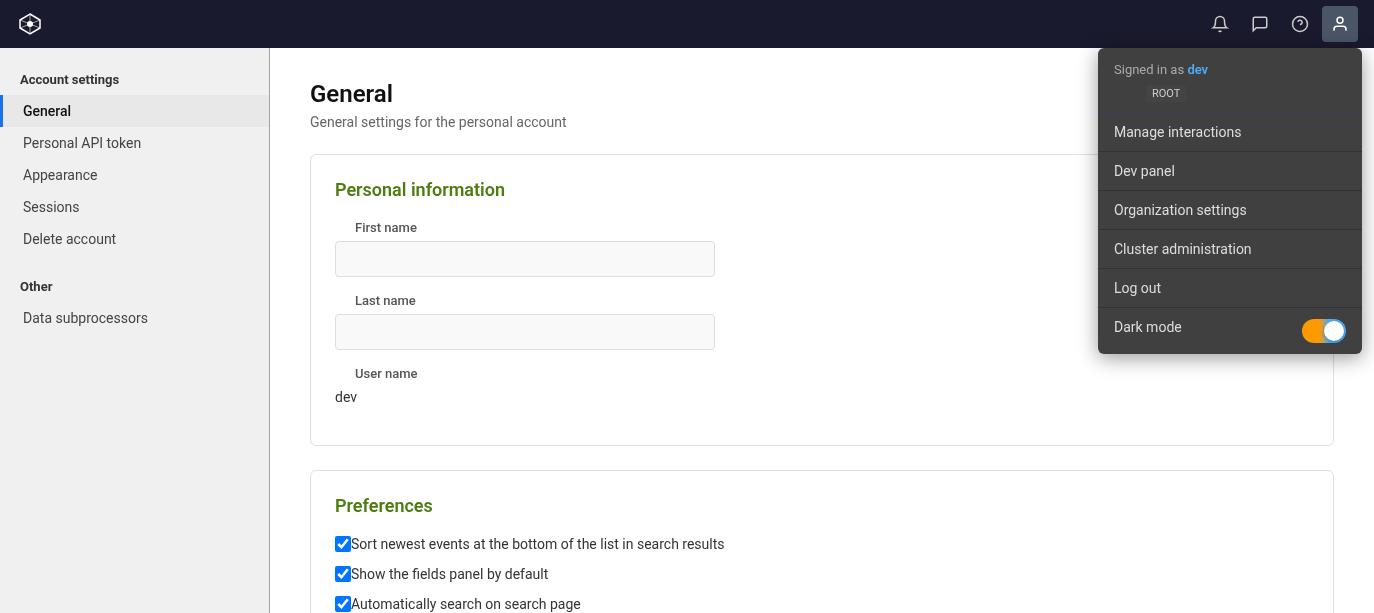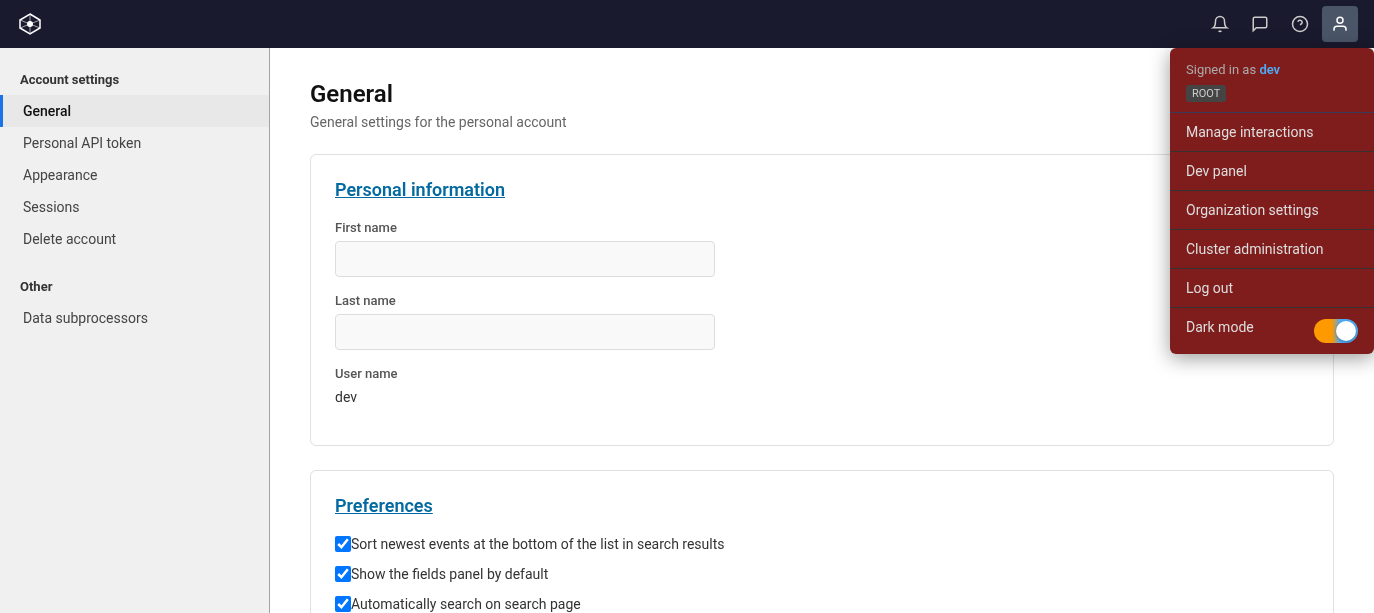--- a/index.html
+++ b/index.html
@@ -106,31 +106,31 @@
     
     .card {
       border: 1px solid #e0e0e0;
       border-radius: 6px;
       padding: 24px;
       margin-bottom: 24px;
     }
     .card-title {
       font-size: 18px;
       font-weight: 600;
-      color: #0369a1;
+      color: #4d7c0f;
       margin-bottom: 20px;
-      text-decoration: underline;
     }
     .form-group { margin-bottom: 16px; }
     .form-label {
       display: block;
       font-size: 13px;
       color: #555;
       margin-bottom: 6px;
       font-weight: 500;
+      margin-left: 20px;
     }
     .form-input {
       width: 100%;
       max-width: 380px;
       height: 36px;
       border: 1px solid #ddd;
       border-radius: 4px;
       padding: 0 10px;
       font-size: 14px;
       background: #f9f9f9;
@@ -153,23 +153,23 @@
     }
     .pref-item input[type="checkbox"] {
       width: 16px;
       height: 16px;
       cursor: pointer;
       flex-shrink: 0;
     }
     .dropdown-menu {
       position: absolute;
       top: 48px;
-      right: 0;
-      width: 204px;
-      background: #7f1d1d;
+      right: 12px;
+      width: 264px;
+      background: #404040;
       border-radius: 6px;
       box-shadow: 0 4px 20px rgba(0,0,0,0.4);
       overflow: hidden;
       z-index: 300;
       color: #e0e0e0;
     }
     .dropdown-header {
       padding: 14px 16px 10px 16px;
       border-bottom: 1px solid #3a3a5e;
     }
@@ -183,20 +183,21 @@
       font-weight: 600;
     }
     .dropdown-badge {
       display: inline-block;
       background: #444;
       color: #ccc;
       font-size: 11px;
       padding: 2px 6px;
       border-radius: 3px;
       margin-top: 4px;
+      margin-left: 32px;
     }
     .dropdown-item {
       padding: 11px 16px;
       cursor: pointer;
       font-size: 14px;
       color: #ddd;
       border-bottom: 1px solid #333;
     }
     .dropdown-item:last-child { border-bottom: none; }
     .dropdown-dark-mode {

